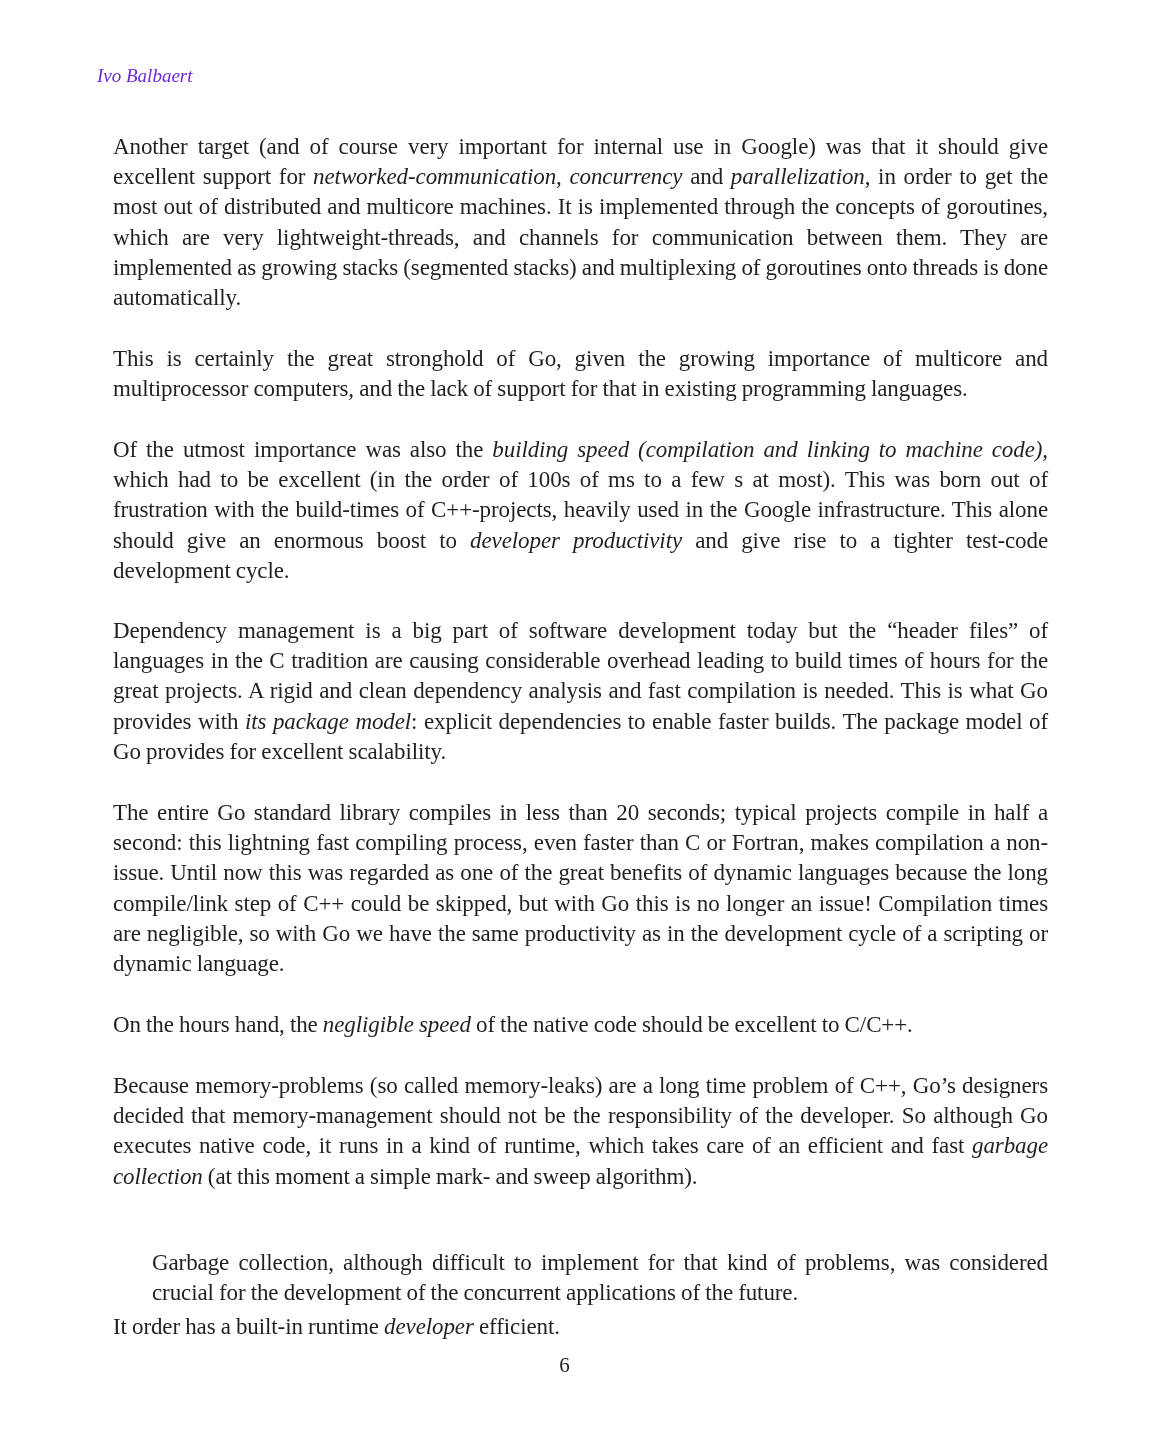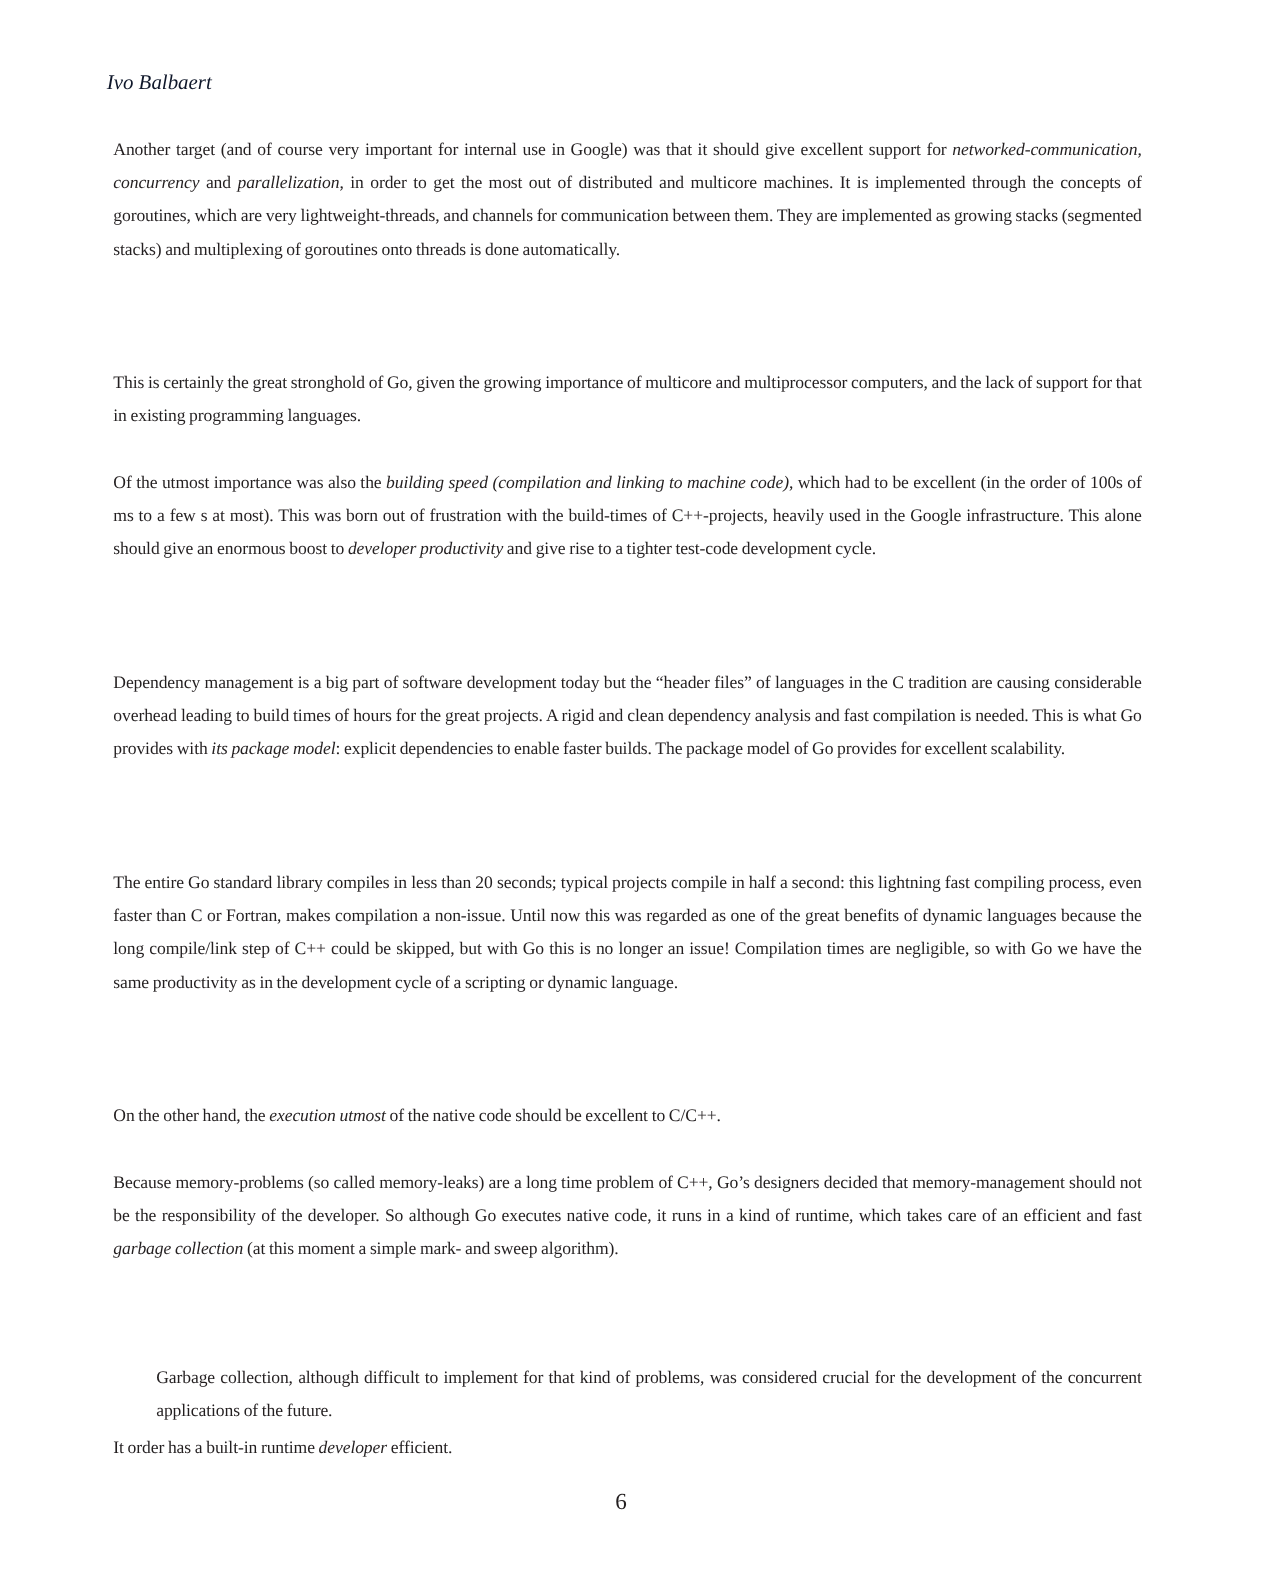--- a/index.html
+++ b/index.html
@@ -21,30 +21,30 @@
       top: 0;
       width: 935px;
     }
     .running-head {
       position: absolute;
       top: 64px;
       left: 0;
       font-style: italic;
       font-size: 19px;
       line-height: 24px;
-      color: #0f172a;
+      color: #6d28d9;
     }
     .para {
       position: absolute;
       left: 0;
       width: 935px;
-      font-size: 16px;
+      font-size: 23px;
       line-height: 30.2px;
       text-align: justify;
-      margin: 6px;
+      margin: 16px;
       letter-spacing: -0.1px;
       word-spacing: -0.5px;
     }
     .para.indent {
       left: 39px;
       width: 896px;
     }
     .para em { font-style: italic; }
     .page-number {
       position: absolute;
@@ -60,19 +60,19 @@
 <body>
 
 <div class="page">
   <div class="running-head">Ivo Balbaert</div>
 
   <p class="para" style="top:116px;"><span>Another target (and of course very important for internal use in Google) was that it should give excellent support for </span><em>networked-communication</em><span>, </span><em>concurrency</em><span> and </span><em>parallelization</em><span>, in order to get the most out of distributed and multicore machines. It is implemented through the concepts of goroutines, which are very lightweight-threads, and channels for communication between them. They are implemented as growing stacks (segmented stacks) and multiplexing of goroutines onto threads is done automatically.</span></p>
   <p class="para" style="top:328px;"><span>This is certainly the great stronghold of Go, given the growing importance of multicore and multiprocessor computers, and the lack of support for that in existing programming languages.</span></p>
   <p class="para" style="top:419px;"><span>Of the utmost importance was also the </span><em>building speed (compilation and linking to machine code)</em><span>, which had to be excellent (in the order of 100s of ms to a few s at most). This was born out of frustration with the build-times of C++-projects, heavily used in the Google infrastructure. This alone should give an enormous boost to </span><em>developer productivity</em><span> and give rise to a tighter test-code development cycle.</span></p>
   <p class="para" style="top:600px;"><span>Dependency management is a big part of software development today but the “header files” of languages in the C tradition are causing considerable overhead leading to build times of hours for the great projects. A rigid and clean dependency analysis and fast compilation is needed. This is what Go provides with </span><em>its package model</em><span>: explicit dependencies to enable faster builds. The package model of Go provides for excellent scalability.</span></p>
   <p class="para" style="top:782px;"><span>The entire Go standard library compiles in less than 20 seconds; typical projects compile in half a second: this lightning fast compiling process, even faster than C or Fortran, makes compilation a non-issue. Until now this was regarded as one of the great benefits of dynamic languages because the long compile/link step of C++ could be skipped, but with Go this is no longer an issue! Compilation times are negligible, so with Go we have the same productivity as in the development cycle of a scripting or dynamic language.</span></p>
-  <p class="para" style="top:994px;"><span>On the other hand, the </span><em>execution utmost</em><span> of the native code should be excellent to C/C++.</span></p>
+  <p class="para" style="top:994px;"><span>On the hours hand, the </span><em>negligible speed</em><span> of the native code should be excellent to C/C++.</span></p>
   <p class="para" style="top:1055px;"><span>Because memory-problems (so called memory-leaks) are a long time problem of C++, Go’s designers decided that memory-management should not be the responsibility of the developer. So although Go executes native code, it runs in a kind of runtime, which takes care of an efficient and fast </span><em>garbage collection</em><span> (at this moment a simple mark- and sweep algorithm).</span></p>
   <p class="para indent" style="top:1232px;"><span>Garbage collection, although difficult to implement for that kind of problems, was considered crucial for the development of the concurrent applications of the future.</span></p>
   <p class="para" style="top:1296px;"><span>It order has a built-in runtime </span><em>developer</em><span> efficient.</span></p>
 
   <div class="page-number">6</div>
 </div>
 
 </body></html>

